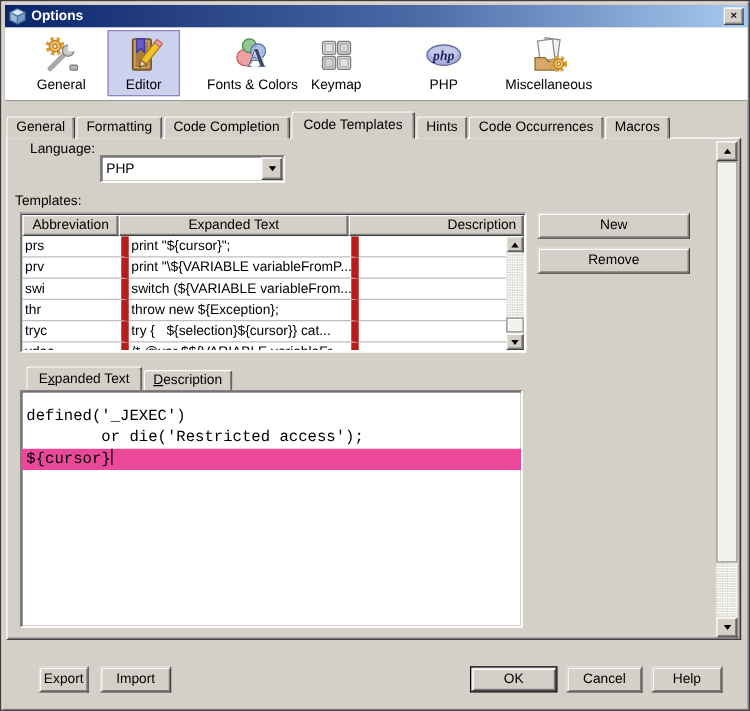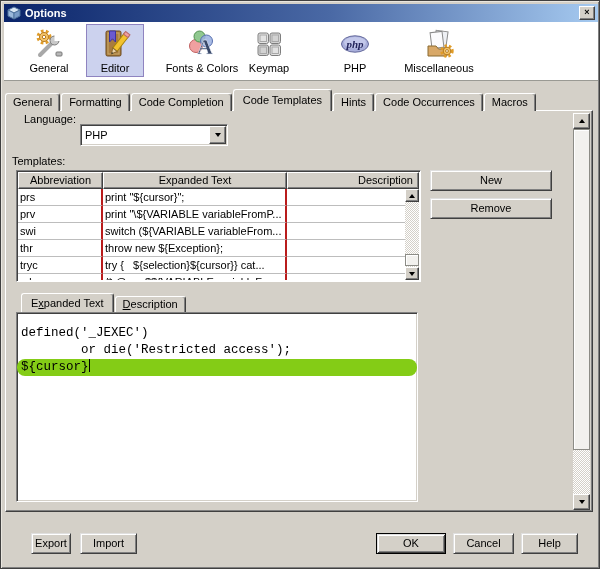--- a/index.html
+++ b/index.html
@@ -50,24 +50,24 @@
                  display:flex; align-items:center; justify-content:center; }
   .arr-down { width:0; height:0; border-left:3.5px solid transparent; border-right:3.5px solid transparent; border-top:4px solid #000; }
   .arr-up   { width:0; height:0; border-left:3.5px solid transparent; border-right:3.5px solid transparent; border-bottom:4px solid #000; }
 
   
   .table { position:absolute; left:10px; top:59px; width:405px; height:112px; background:#fff;
            border:1px solid; border-color:#808080 #fff #fff #808080; box-shadow: inset 1px 1px 0 #404040; }
   .thead { position:absolute; left:1px; right:1px; top:1px; height:17px; display:flex; }
   .th { background:#d4d0c8; border:1px solid; border-color:#fff #404040 #404040 #fff;
         box-shadow: inset -1px -1px 0 #808080; text-align:center; line-height:15px; overflow:hidden; white-space:nowrap; }
-  .th.c1 { width:85px;text-align:center; } .th.c2 { width:184px; } .th.c3 { flex:1; text-align:right; padding-right:5px; }
+  .th.c1 { width:77px;text-align:center; } .th.c2 { width:184px; } .th.c3 { flex:1; text-align:right; padding-right:5px; }
   .tbody { position:absolute; left:1px; top:18px; width:389px; bottom:1px; overflow:hidden; background:#fff; }
   .tr { display:flex; height:17px; }
-  .td { border-right:2px solid #b91c1c; border-bottom:1px solid #bdbdbd; line-height:16px; padding-left:2px;
+  .td { border-right:6px solid #b91c1c; border-bottom:1px solid #bdbdbd; line-height:16px; padding-left:2px;
         overflow:hidden; white-space:pre; }
   .td.c1 { width:85px; } .td.c2 { width:184px; } .td.c3 { flex:1; border-right:none; }
 
   
   .sb-btn { position:absolute; background:#d4d0c8; border:1px solid; border-color:#fff #404040 #404040 #fff;
             box-shadow: inset -1px -1px 0 #808080; display:flex; align-items:center; justify-content:center; }
   .checker { background-color:#fff;
              background-image: conic-gradient(#d4d0c8 25%, transparent 25% 50%, #d4d0c8 50% 75%, transparent 75%);
              background-size:2px 2px; }
   .thumb { position:absolute; background:#f2f1ee; border:1px solid #8c8c86; box-shadow: inset 1px 1px 0 #fff; }
@@ -87,21 +87,21 @@
   .dtab { height:16px; line-height:15px; padding:0 7px; background:#d4d0c8; margin-right:1px;
           border:1px solid; border-color:#fff #404040 #404040 #fff; border-bottom:none;
           border-top-left-radius:3px; border-top-right-radius:3px; box-shadow: inset -1px 0 0 #808080; white-space:nowrap; }
   .dtab.active { height:19px; line-height:18px; padding:0 9px; z-index:3; position:relative; }
   .dtab u { text-decoration:underline; }
 
   .editor { position:absolute; left:10px; top:201px; width:402px; height:190px; background:#fff;
             border:1px solid; border-color:#808080 #fff #fff #808080; box-shadow: inset 1px 1px 0 #404040, inset -1px -1px 0 #d4d0c8;
             font-family:"Liberation Mono","DejaVu Sans Mono",monospace; font-size:12.5px; overflow:hidden; padding-top:12px; }
   .eline { height:17px; line-height:17px; padding-left:4px; white-space:pre; }
-  .eline.active { background:#84cc16;border-radius:8px; }
+  .eline.active { background:#ec4899; }
   .caret { display:inline-block; width:1.5px; height:13px; background:#000; vertical-align:-2px; }
 
   
   .outer-sb { position:absolute; right:2px; top:2px; width:17px; height:397px; }
   .outer-sb .up { left:0; top:0; width:17px; height:16px; }
   .outer-sb .down { left:0; bottom:0; width:17px; height:16px; }
   .outer-sb .track { position:absolute; left:0; top:16px; bottom:16px; width:17px; }
   .outer-sb .thumb { left:0; top:16px; width:17px; height:321px; }
 
   

